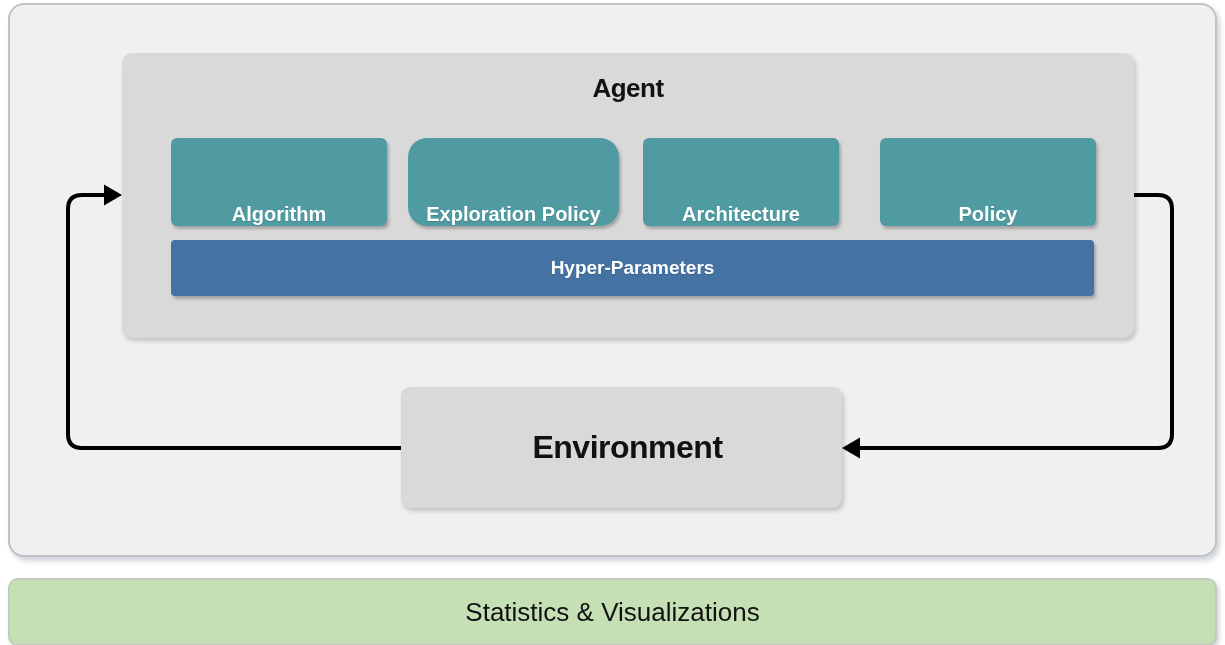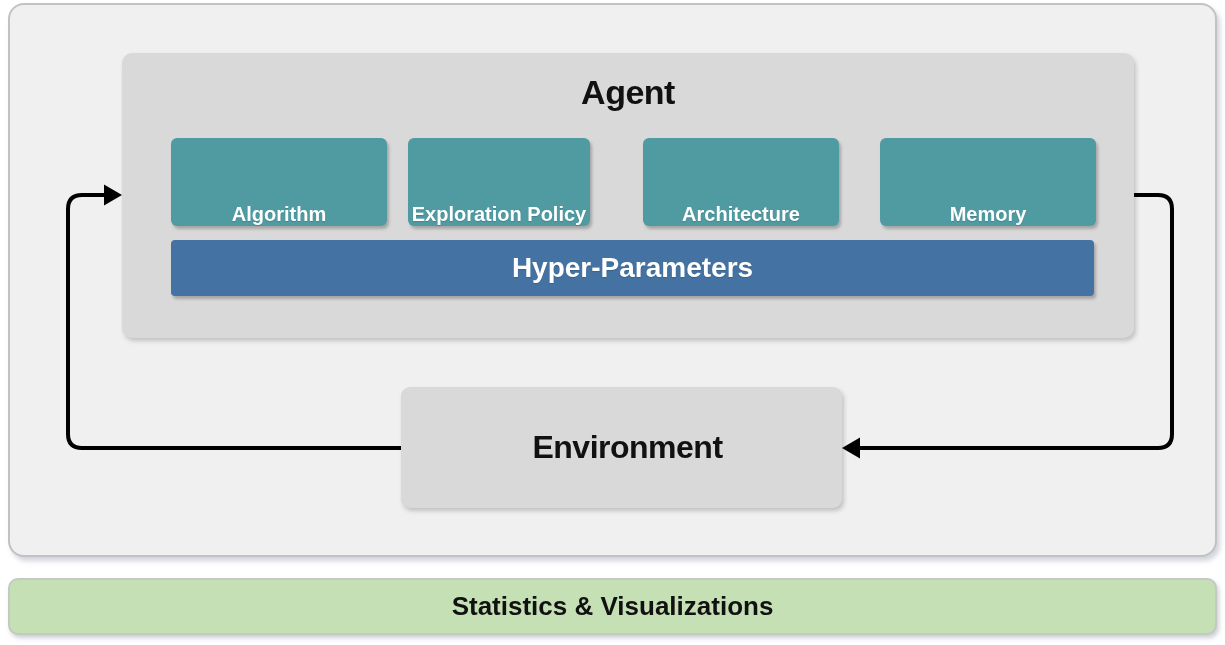--- a/index.html
+++ b/index.html
@@ -29,71 +29,71 @@
   
   .agent-box{
     position:absolute;left:122px;top:53px;width:1012px;height:285px;
     background:var(--gray-box);
     border-radius:10px;
     box-shadow:2px 3px 4px rgba(110,110,110,0.35);
   }
   .agent-title{
     position:absolute;left:0;top:20px;width:100%;
     text-align:center;
-    font-size:34px;font-weight:bold;color:#111;
+    font-size:26px;font-weight:bold;color:#111;
     letter-spacing:-0.5px;
   }
 
   
   .module-box{
     position:absolute;top:85px;height:88px;
     background:var(--teal);
     border-radius:6px;
     box-shadow:2px 3px 3px rgba(90,90,90,0.4);
     display:flex;align-items:flex-end;justify-content:center;
     color:#ffffff;font-weight:bold;font-size:20px;
     text-shadow:0 1px 1px rgba(0,0,0,0.15);
   }
   .module-algorithm{left:49px;width:216px;}
-  .module-exploration{left:286px;width:182px;}
+  .module-exploration{left:286px;width:211px;border-radius:19px;}
   .module-architecture{left:521px;width:196px;}
   .module-memory{left:758px;width:216px;}
 
   
   .hyper-bar{
     position:absolute;left:49px;top:187px;width:923px;height:56px;
     background:var(--blue);
     border-radius:4px;
     box-shadow:2px 3px 3px rgba(90,90,90,0.4);
     display:flex;align-items:center;justify-content:center;
-    color:#ffffff;font-weight:bold;font-size:28px;
+    color:#ffffff;font-weight:bold;font-size:19px;
     text-shadow:0 1px 1px rgba(0,0,0,0.15);
   }
 
   
   .environment-box{
     position:absolute;left:401px;top:387px;width:441px;height:121px;
     background:var(--gray-box);
     border-radius:9px;
     box-shadow:2px 3px 4px rgba(110,110,110,0.35);
     display:flex;align-items:center;justify-content:center;
     font-size:32px;font-weight:bold;color:#111;
     letter-spacing:-0.5px;
     padding-left:12px;
   }
 
   
   .stats-bar{
-    position:absolute;left:8px;top:578px;width:1209px;height:57px;
+    position:absolute;left:8px;top:578px;width:1209px;height:68px;
     background:var(--green);
     border:2px solid var(--green-border);
     border-radius:10px;
     box-shadow:2px 3px 4px rgba(150,160,178,0.5);
     display:flex;align-items:center;justify-content:center;
-    font-size:26px;font-weight:bold;color:#111;
+    font-size:26px;font-weight:normal;color:#111;
   }
 
   
   .flow{position:absolute;left:0;top:0;width:1225px;height:645px;pointer-events:none;}
   .flow path{stroke:var(--arrow);stroke-width:4;fill:none;}
   .flow polygon{fill:var(--arrow);stroke:none;}
 </style>
 </head>
 <body>
 
@@ -107,21 +107,21 @@
     <div class="module-box module-algorithm">
       <span>Algorithm</span>
     </div>
     <div class="module-box module-exploration">
       <span>Exploration Policy</span>
     </div>
     <div class="module-box module-architecture">
       <span>Architecture</span>
     </div>
     <div class="module-box module-memory">
-      <span>Memory</span>
+      <span>Policy</span>
     </div>
 
     <div class="hyper-bar">
       <span>Hyper-Parameters</span>
     </div>
   </div>
 
   <div class="environment-box">
     <span>Environment</span>
   </div>

